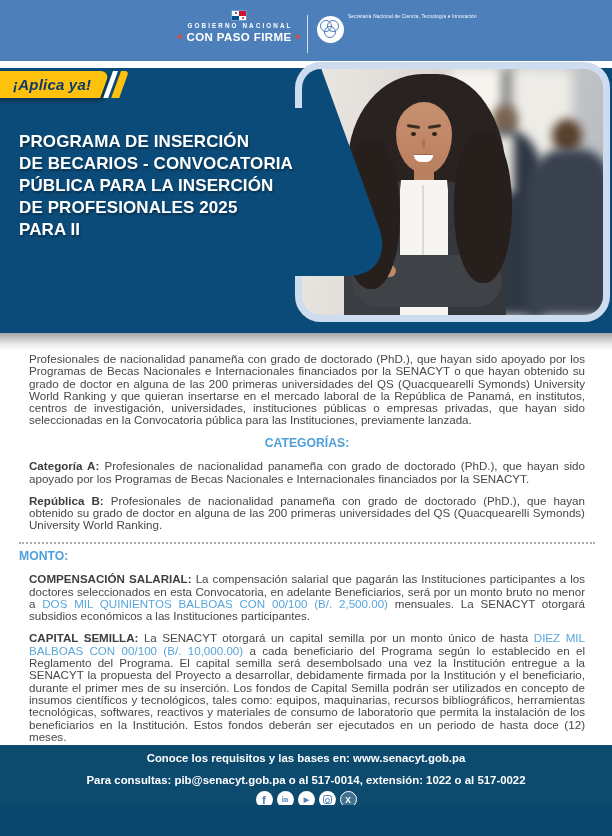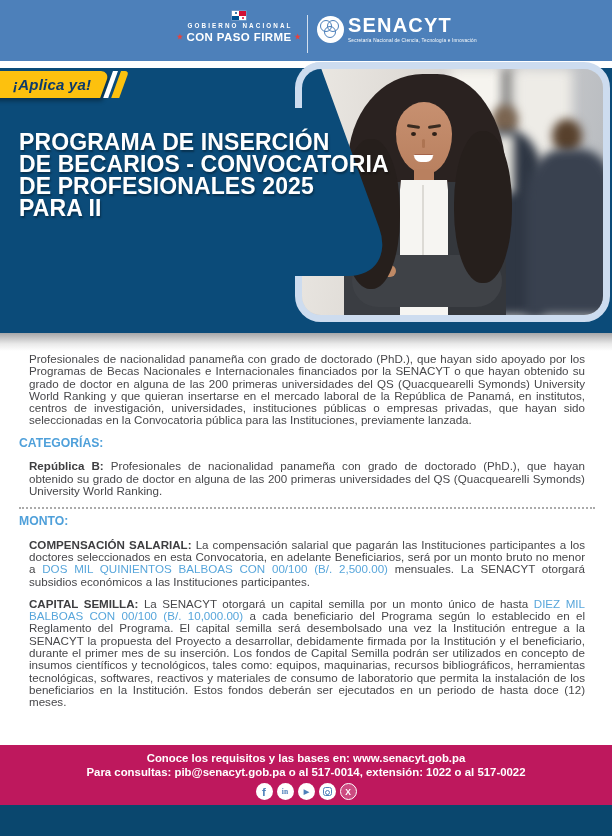--- a/index.html
+++ b/index.html
@@ -73,45 +73,45 @@
          transform:skewX(-20deg);transform-origin:0 0;border-radius:0 9px 0 5px;z-index:6;
          box-shadow:3px 3px 4px rgba(0,0,0,.35);}
   .badge-stripe{position:absolute;left:113px;top:71px;width:5px;height:27px;background:#fff;
                 transform:skewX(-20deg);transform-origin:0 0;z-index:6;}
   .badge-tri{position:absolute;left:121px;top:71px;width:8px;height:27px;background:#fdc10e;
              transform:skewX(-20deg);transform-origin:0 0;border-radius:0 4px 0 0;z-index:6;}
   .badge span{display:block;transform:skewX(20deg);color:#0d3a6b;font-weight:bold;font-style:italic;
               font-size:15px;line-height:27px;padding-left:30px;letter-spacing:.2px;white-space:nowrap;}
 
   .hero-title{position:absolute;left:19px;top:131px;width:345px;z-index:7;color:#fff;font-weight:bold;
-              font-size:23px;line-height:22px;letter-spacing:.1px;text-shadow:1px 2px 2px rgba(0,0,0,.35);}
+              font-size:17px;line-height:22px;letter-spacing:.1px;text-shadow:1px 2px 2px rgba(0,0,0,.35);}
   .hero-title span{display:block;white-space:nowrap;}
 
   .date-band{position:absolute;top:276px;left:0;width:612px;height:38px;background:#4d80ba;z-index:5;
              color:#fff;font-weight:bold;font-size:10.8px;line-height:12.5px;
              padding:3px 0 0 22px;box-sizing:border-box;}
   .date-band div{white-space:nowrap;}
   .hero-shadow{position:absolute;top:333px;left:0;width:612px;height:18px;z-index:1;
                background:linear-gradient(180deg,#a6a6a8 0%,#e9e9e9 60%,#ffffff 100%);}
 
   
   .content{position:absolute;left:19px;right:17px;top:343px;color:#47474a;font-size:11.6px;
            line-height:12.3px;text-align:justify;z-index:1;}
   .sec-h{color:#4fa0da;font-size:12.2px;font-weight:bold;line-height:13.5px;text-align:left;}
   .content p{margin:10px;}
   .lead{font-weight:bold;color:#3e3e40;}
   .amount{color:#58a6db;}
-  .mt8{margin-top:8px;} .mt11{margin-top:11px;} .mt12{margin-top:12px;}
+  .mt8{margin-top:8px;text-align:center;} .mt11{margin-top:11px;} .mt12{margin-top:12px;}
   .dotted{border:0;border-top:2px dotted #ababab;margin:6px 0 6px;}
 
   
-  .footer-band{position:absolute;top:745px;left:0;width:612px;height:60px;background:#be185d;z-index:8;
+  .footer-band{position:absolute;top:745px;left:0;width:612px;height:60px;background:#0c4a6e;z-index:8;
                text-align:center;color:#fff;}
   .f-line1{font-size:11.4px;font-weight:bold;margin-top:7px;}
-  .f-line2{font-size:11.4px;font-weight:bold;margin-top:2px;}
+  .f-line2{font-size:11.4px;font-weight:bold;margin-top:10px;}
   .socials{margin-top:5px;display:flex;justify-content:center;align-items:center;gap:4px;}
   .sicon{width:17px;height:17px;border-radius:50%;background:#fff;color:#4d80ba;font-weight:bold;
          display:flex;align-items:center;justify-content:center;font-size:9px;box-sizing:border-box;}
   .sicon.fb{font-size:11.5px;}
   .sicon.ln{font-size:7.5px;font-family:Liberation Serif, serif;}
   .sicon.yt{font-size:7px;padding-left:1px;}
   .sicon.x{background:rgba(255,255,255,.22);border:1.4px solid #fff;color:#fff;font-size:8.5px;}
   .cam{position:relative;width:9px;height:9px;border:1.5px solid #4d80ba;border-radius:2.5px;box-sizing:border-box;}
   .cam::after{content:"";position:absolute;left:1.5px;top:1.5px;width:3px;height:3px;border:1.2px solid #4d80ba;border-radius:50%;}
   .footer-navy{position:absolute;top:805px;left:0;width:612px;height:31px;background:#0a476e;z-index:8;}
@@ -139,21 +139,20 @@
       </div>
     </div>
     <div class="header-divider"></div>
     <div class="senacyt-block">
       <div class="emblem">
         <i class="c1"></i>
           <i class="c2"></i>
           <i class="c3"></i>
       </div>
       <div class="senacyt-text">
-        <div class="senacyt-name">SENACYT</div>
         <div class="senacyt-tagline">Secretaría Nacional de Ciencia, Tecnología e Innovación</div>
       </div>
     </div>
   </div>
 
   <div class="hero-bg"></div>
 
   <div class="photo-card">
     <div class="scene">
       <div class="sc-bg"></div>
@@ -190,30 +189,32 @@
 
   <div class="badge">
     <span>¡Aplica ya!</span>
   </div>
   <div class="badge-stripe"></div>
   <div class="badge-tri"></div>
 
   <div class="hero-title">
     <span>PROGRAMA DE INSERCIÓN</span>
     <span>DE BECARIOS - CONVOCATORIA</span>
+    <span>PÚBLICA PARA LA INSERCIÓN</span>
     <span>DE PROFESIONALES 2025</span>
     <span>PARA II</span>
   </div>
 
   <div class="hero-shadow"></div>
 
   <div class="content">
     <p>Profesionales de nacionalidad panameña con grado de doctorado (PhD.), que hayan sido apoyado por los Programas de Becas Nacionales e Internacionales financiados por la SENACYT o que hayan obtenido su grado de doctor en alguna de las 200 primeras universidades del QS (Quacquearelli Symonds) University World Ranking y que quieran insertarse en el mercado laboral de la República de Panamá, en institutos, centros de investigación, universidades, instituciones públicas o empresas privadas, que hayan sido seleccionadas en la Convocatoria pública para las Instituciones, previamente lanzada.</p>
 
     <div class="sec-h mt8">CATEGORÍAS:</div>
+    <p><span class="lead">Categoría A:</span><span> Profesionales de nacionalidad panameña con grado de doctorado (PhD.), que hayan sido apoyado por los Programas de Becas Nacionales e Internacionales financiados por la SENACYT.</span></p>
     <p class="mt12"><span class="lead">República B:</span><span> Profesionales de nacionalidad panameña con grado de doctorado (PhD.), que hayan obtenido su grado de doctor en alguna de las 200 primeras universidades del QS (Quacquearelli Symonds) University World Ranking.</span></p>
 
     <hr class="dotted">
 
     <div class="sec-h">MONTO:</div>
     <p><span class="lead">COMPENSACIÓN SALARIAL:</span><span> La compensación salarial que pagarán las Instituciones participantes a los doctores seleccionados en esta Convocatoria, en adelante Beneficiarios, será por un monto bruto no menor a </span><span class="amount">DOS MIL QUINIENTOS BALBOAS CON 00/100 (B/. 2,500.00)</span><span> mensuales. La SENACYT otorgará subsidios económicos a las Instituciones participantes.</span></p>
     <p class="mt11"><span class="lead">CAPITAL SEMILLA:</span><span> La SENACYT otorgará un capital semilla por un monto único de hasta </span><span class="amount">DIEZ MIL BALBOAS CON 00/100 (B/. 10,000.00)</span><span> a cada beneficiario del Programa según lo establecido en el Reglamento del Programa. El capital semilla será desembolsado una vez la Institución entregue a la SENACYT la propuesta del Proyecto a desarrollar, debidamente firmada por la Institución y el beneficiario, durante el primer mes de su inserción. Los fondos de Capital Semilla podrán ser utilizados en concepto de insumos científicos y tecnológicos, tales como: equipos, maquinarias, recursos bibliográficos, herramientas tecnológicas, softwares, reactivos y materiales de consumo de laboratorio que permita la instalación de los beneficiarios en la Institución. Estos fondos deberán ser ejecutados en un periodo de hasta doce (12) meses.</span></p>
   </div>
 
   <div class="footer-band">

